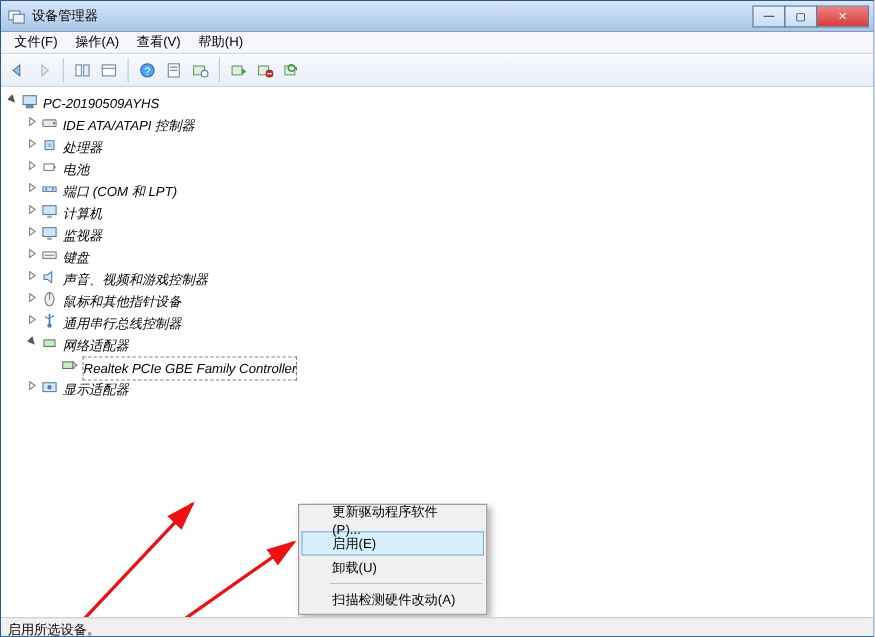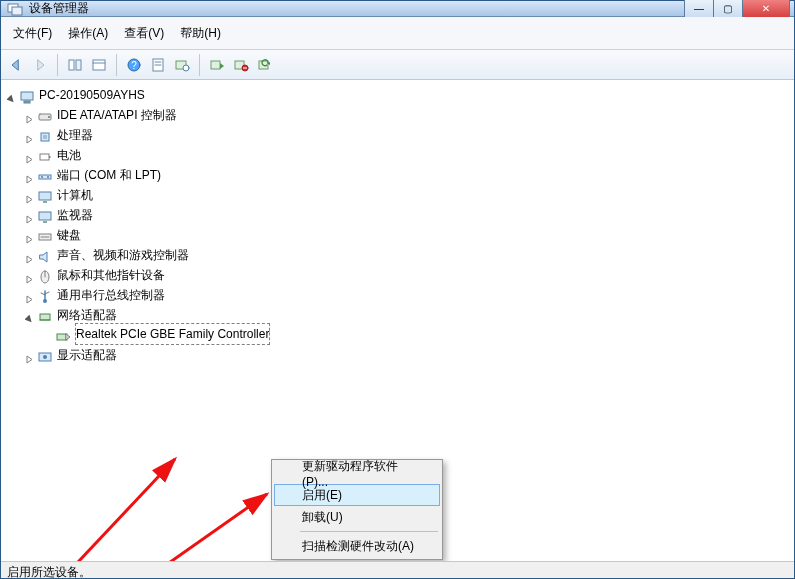--- a/index.html
+++ b/index.html
@@ -1,32 +1,32 @@
 <!DOCTYPE html>
 <html><head>
 <meta charset="utf-8">
 <style>
   * { box-sizing: border-box; font-family: "Microsoft YaHei", "Segoe UI", sans-serif; }
   body { margin: 0; padding: 0; background: #fff; width: 795px; height: 579px; overflow: hidden; position: relative; }
   .window { width: 795px; height: 579px; border: 1px solid #2a5a8a; display: flex; flex-direction: column; }
-  .titlebar { height: 16px; background: linear-gradient(to bottom, #d8e6f8 0%, #c0d6ef 50%, #a8c6e8 100%); display: flex; align-items: center; padding: 0 4px; border-bottom: 1px solid #6a8aaa; }
+  .titlebar { height: 28px; background: linear-gradient(to bottom, #d8e6f8 0%, #c0d6ef 50%, #a8c6e8 100%); display: flex; align-items: center; padding: 0 4px; border-bottom: 1px solid #6a8aaa; }
   .titlebar .app-icon { width: 16px; height: 16px; margin: 0 6px 0 2px; }
   .titlebar .title { font-size: 12px; color: #000; flex: 1; }
   .titlebar .win-btns { display: flex; height: 20px; }
   .win-btn { width: 30px; height: 20px; display: flex; align-items: center; justify-content: center; border: 1px solid #5a7a9a; margin-left: -1px; font-size: 10px; }
   .win-btn.min, .win-btn.max { background: linear-gradient(to bottom,#eaf2fc,#c9dcf0); }
   .win-btn.close { background: linear-gradient(to bottom,#f08080,#d43c3c); color:#fff; width: 48px; }
-  .menubar { height: 33px; background: #f5f7fa; display: flex; align-items: center; padding: 0 4px; font-size: 12px; border-bottom: 1px solid #d0d0d0; }
+  .menubar { height: 20px; background: #f5f7fa; display: flex; align-items: center; padding: 0 4px; font-size: 12px; border-bottom: 1px solid #d0d0d0; }
   .menubar span { padding: 2px 8px; cursor: default; }
   .toolbar { height: 30px; background: linear-gradient(to bottom,#f8fafd,#e8eff8); border-bottom: 1px solid #c0c8d0; display: flex; align-items: center; padding: 0 4px; gap: 2px; }
   .tb-btn { width: 22px; height: 22px; display:flex; align-items:center; justify-content:center; border-radius:2px; }
   .tb-sep { width:1px; height:22px; background:#c0c8d0; margin: 0 4px; }
   .content { flex: 1; background: #fff; overflow: hidden; position: relative; border-top: 1px solid #fff; }
   .tree { padding: 4px 0 0 4px; font-size: 12px; color: #000; }
-  .node { display: flex; align-items: flex-end; height: 20px; line-height: 20px; white-space: nowrap; }
+  .node { display: flex; align-items: flex-start; height: 20px; line-height: 20px; white-space: nowrap; font-style: italic; }
   .exp { width: 12px; height: 12px; margin-right: 2px; display:flex; align-items:center; justify-content:center; color:#606060; font-size:10px; }
   .exp svg { width:9px; height:9px; }
   .node .ico { width:16px; height:16px; margin-right: 4px; display:flex; align-items:center; justify-content:center; }
   .dotted-focus { border: 1px dashed #808080; padding: 0 0; }
   .indent1 { margin-left: 18px; }
   .indent2 { margin-left: 36px; }
   .statusbar { height: 17px; border-top: 1px solid #c0c8d0; font-size: 12px; padding: 2px 6px; background:#f0f0f0; }
   .context-menu { position:absolute; left:270px; top:378px; width:172px; background:#f0f0f0; border:1px solid #979797; box-shadow: 3px 3px 6px rgba(0,0,0,0.3); padding:2px; font-size:12px; }
   .context-menu .mi { height:22px; display:flex; align-items:center; padding: 0 20px 0 28px; }
   .context-menu .mi.hover { background:#d8effc; border:1px solid #78aee5; padding: 0 19px 0 27px; }

